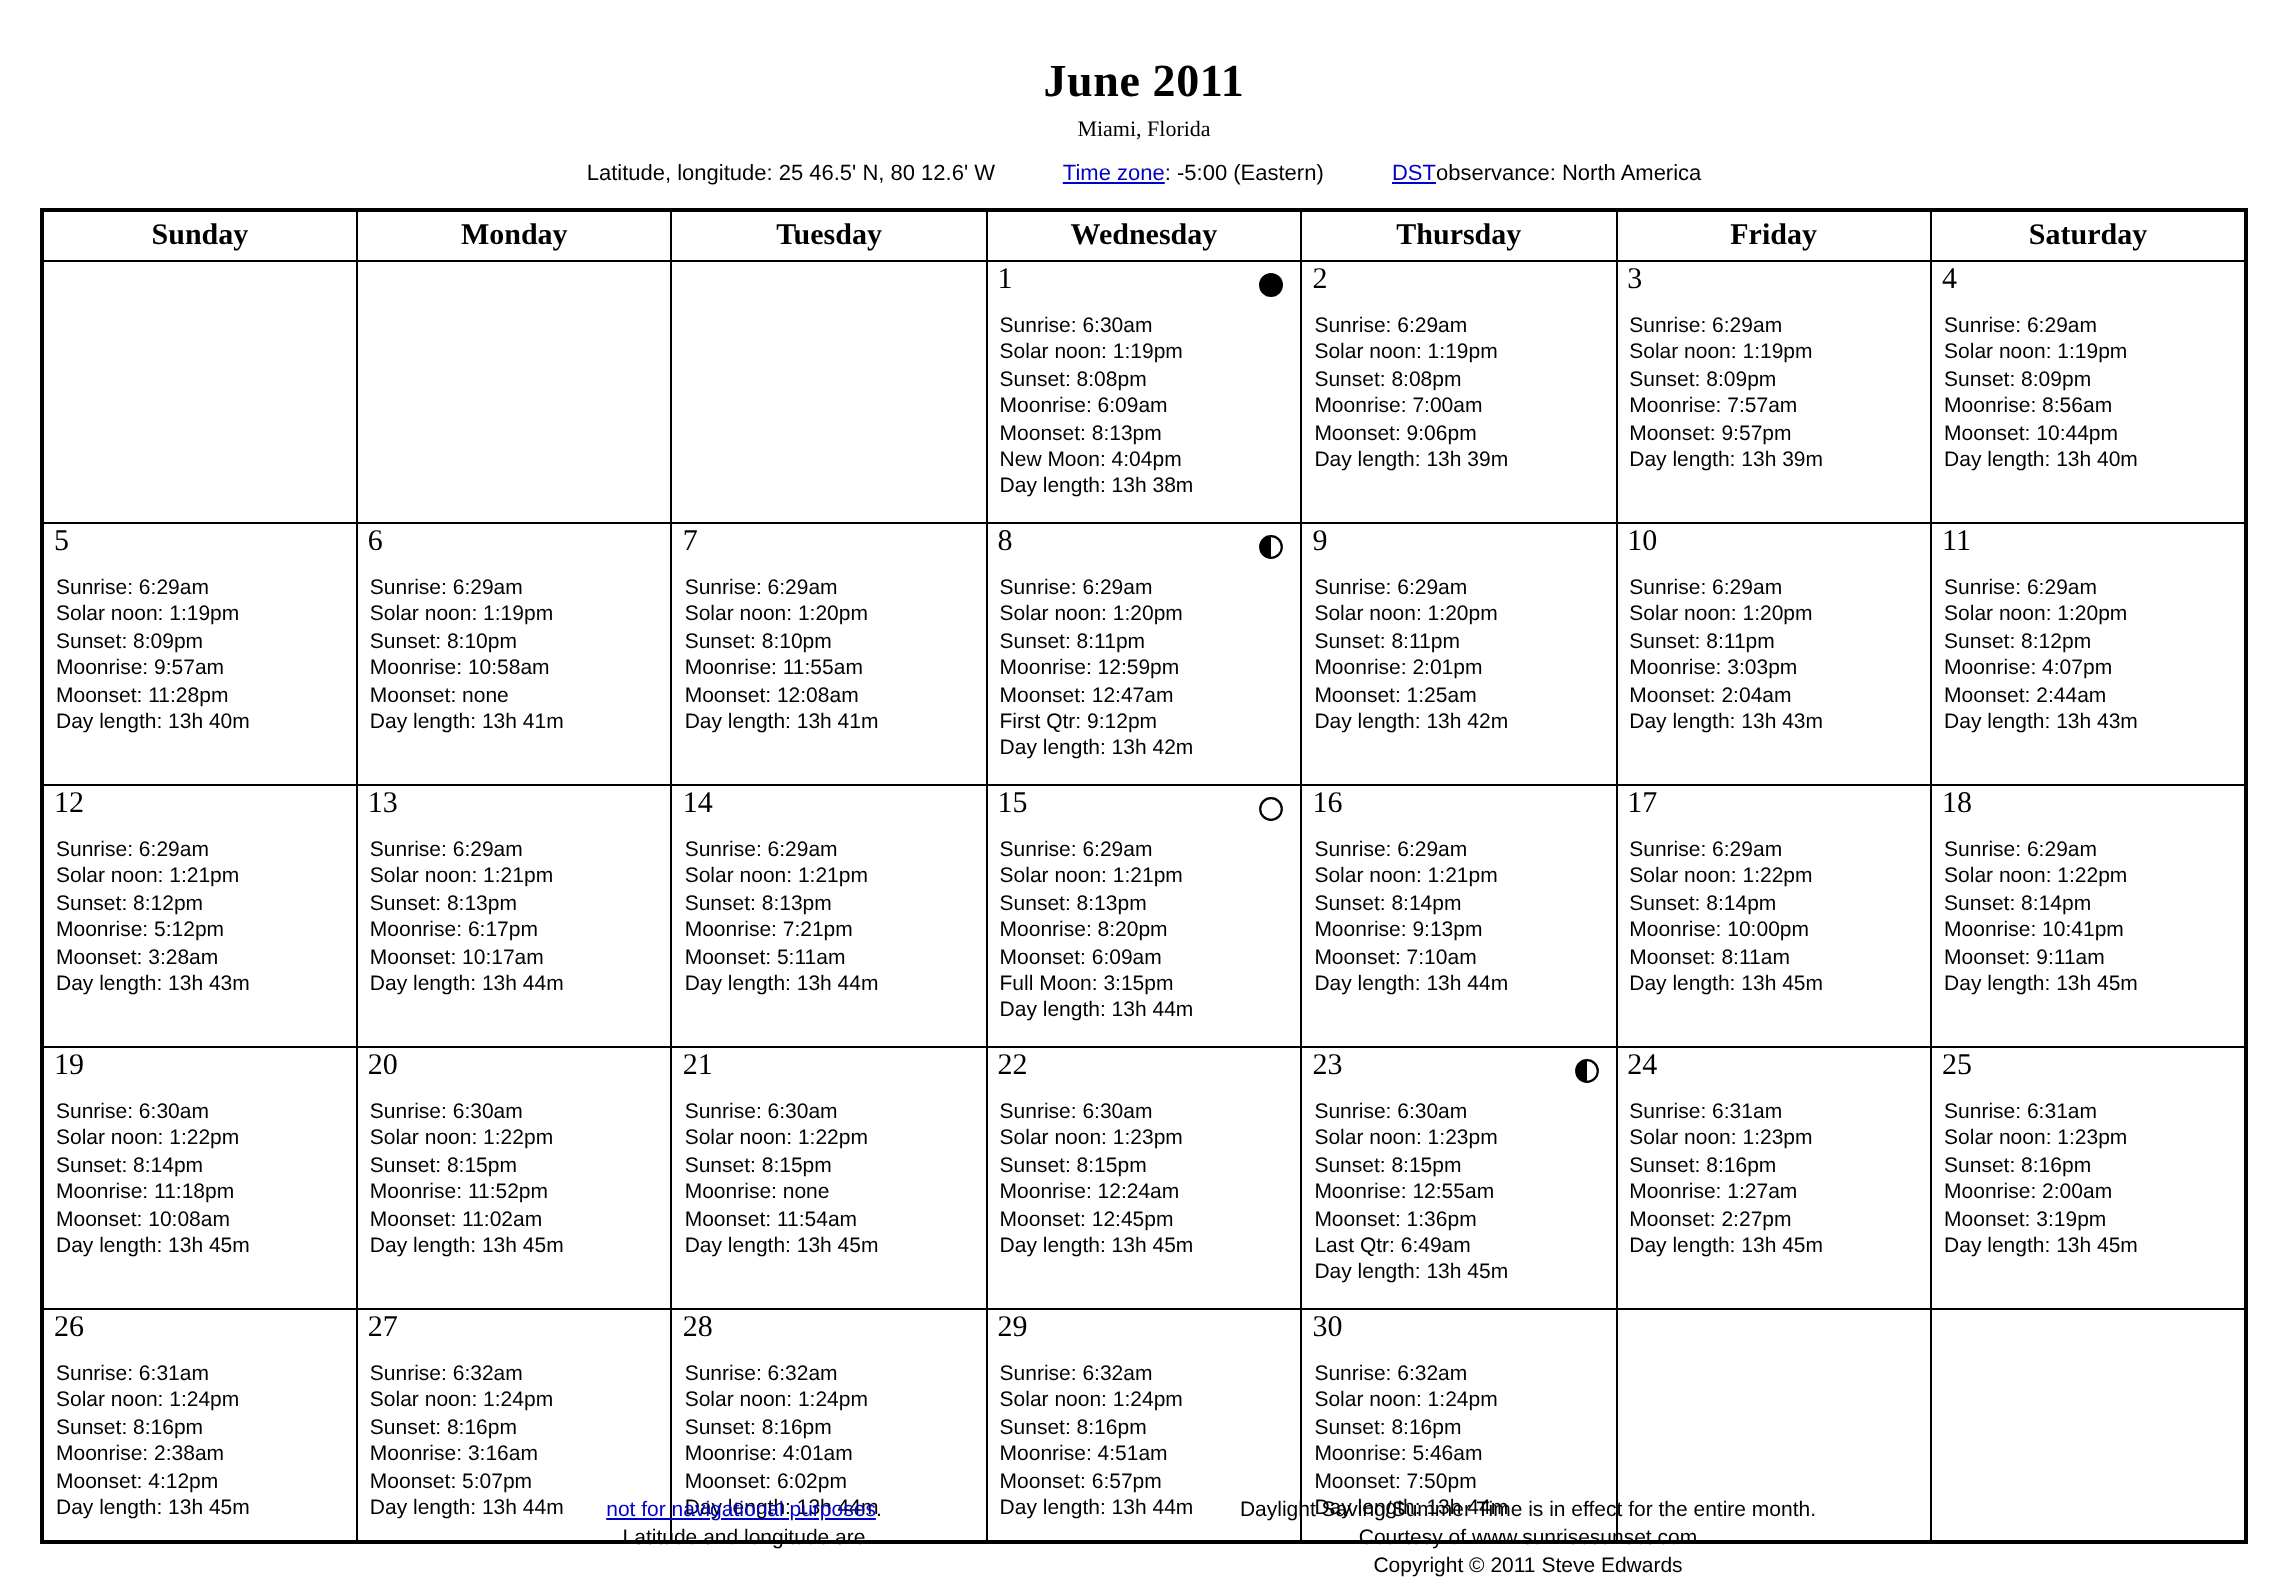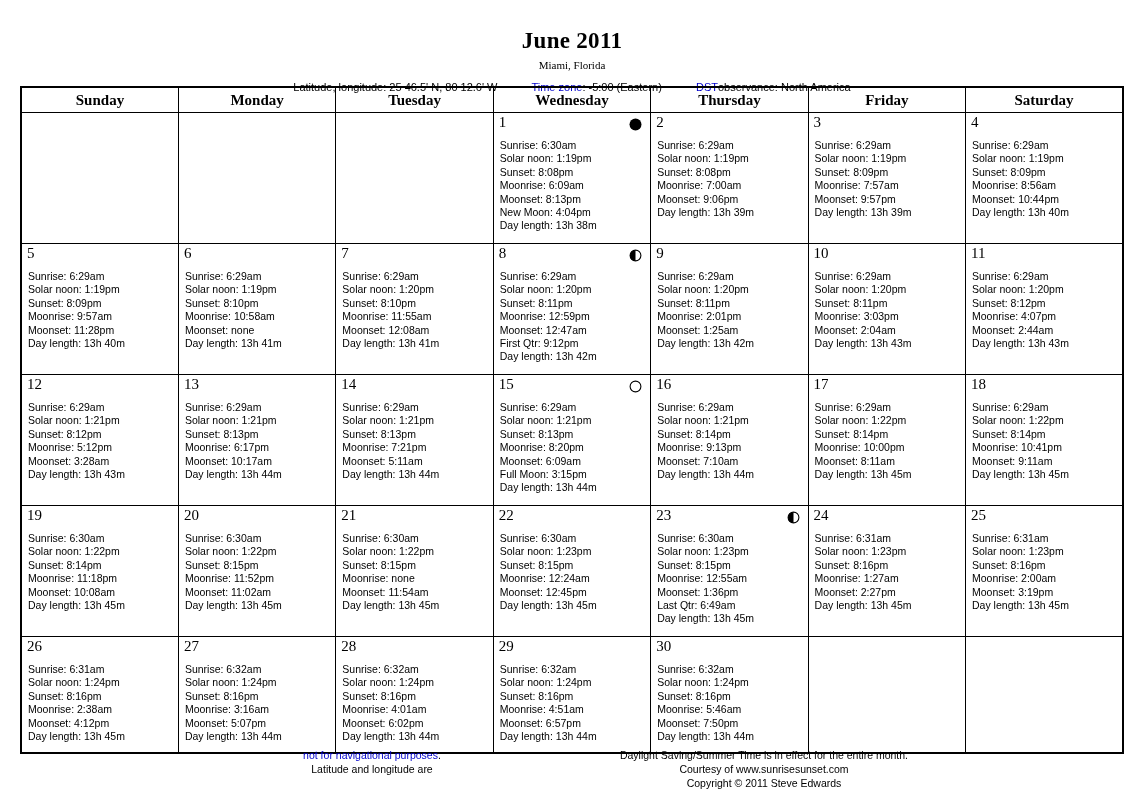--- a/index.html
+++ b/index.html
@@ -42,28 +42,29 @@
   .geo-line {
     font-size: 11px;
     line-height: 16px;
     margin-top: 4px;
   }
   .geo-line .seg { display: inline-block; }
   .geo-line .gap-a { display: inline-block; width: 28px; }
   .geo-line .gap-b { display: inline-block; width: 28px; }
   .link {
     color: #0000cc;
+    text-decoration: underline;
     cursor: pointer;
   }
 
   
   .cal-wrap {
     position: absolute;
     left: 20px;
-    top: 86px;
+    top: 104px;
     width: 892px;
   }
   table.cal {
     border-collapse: collapse;
     table-layout: fixed;
     width: 1104px;
     border: 2px solid #000;
   }
   table.cal th, table.cal td {
     border: 1px solid #000;

